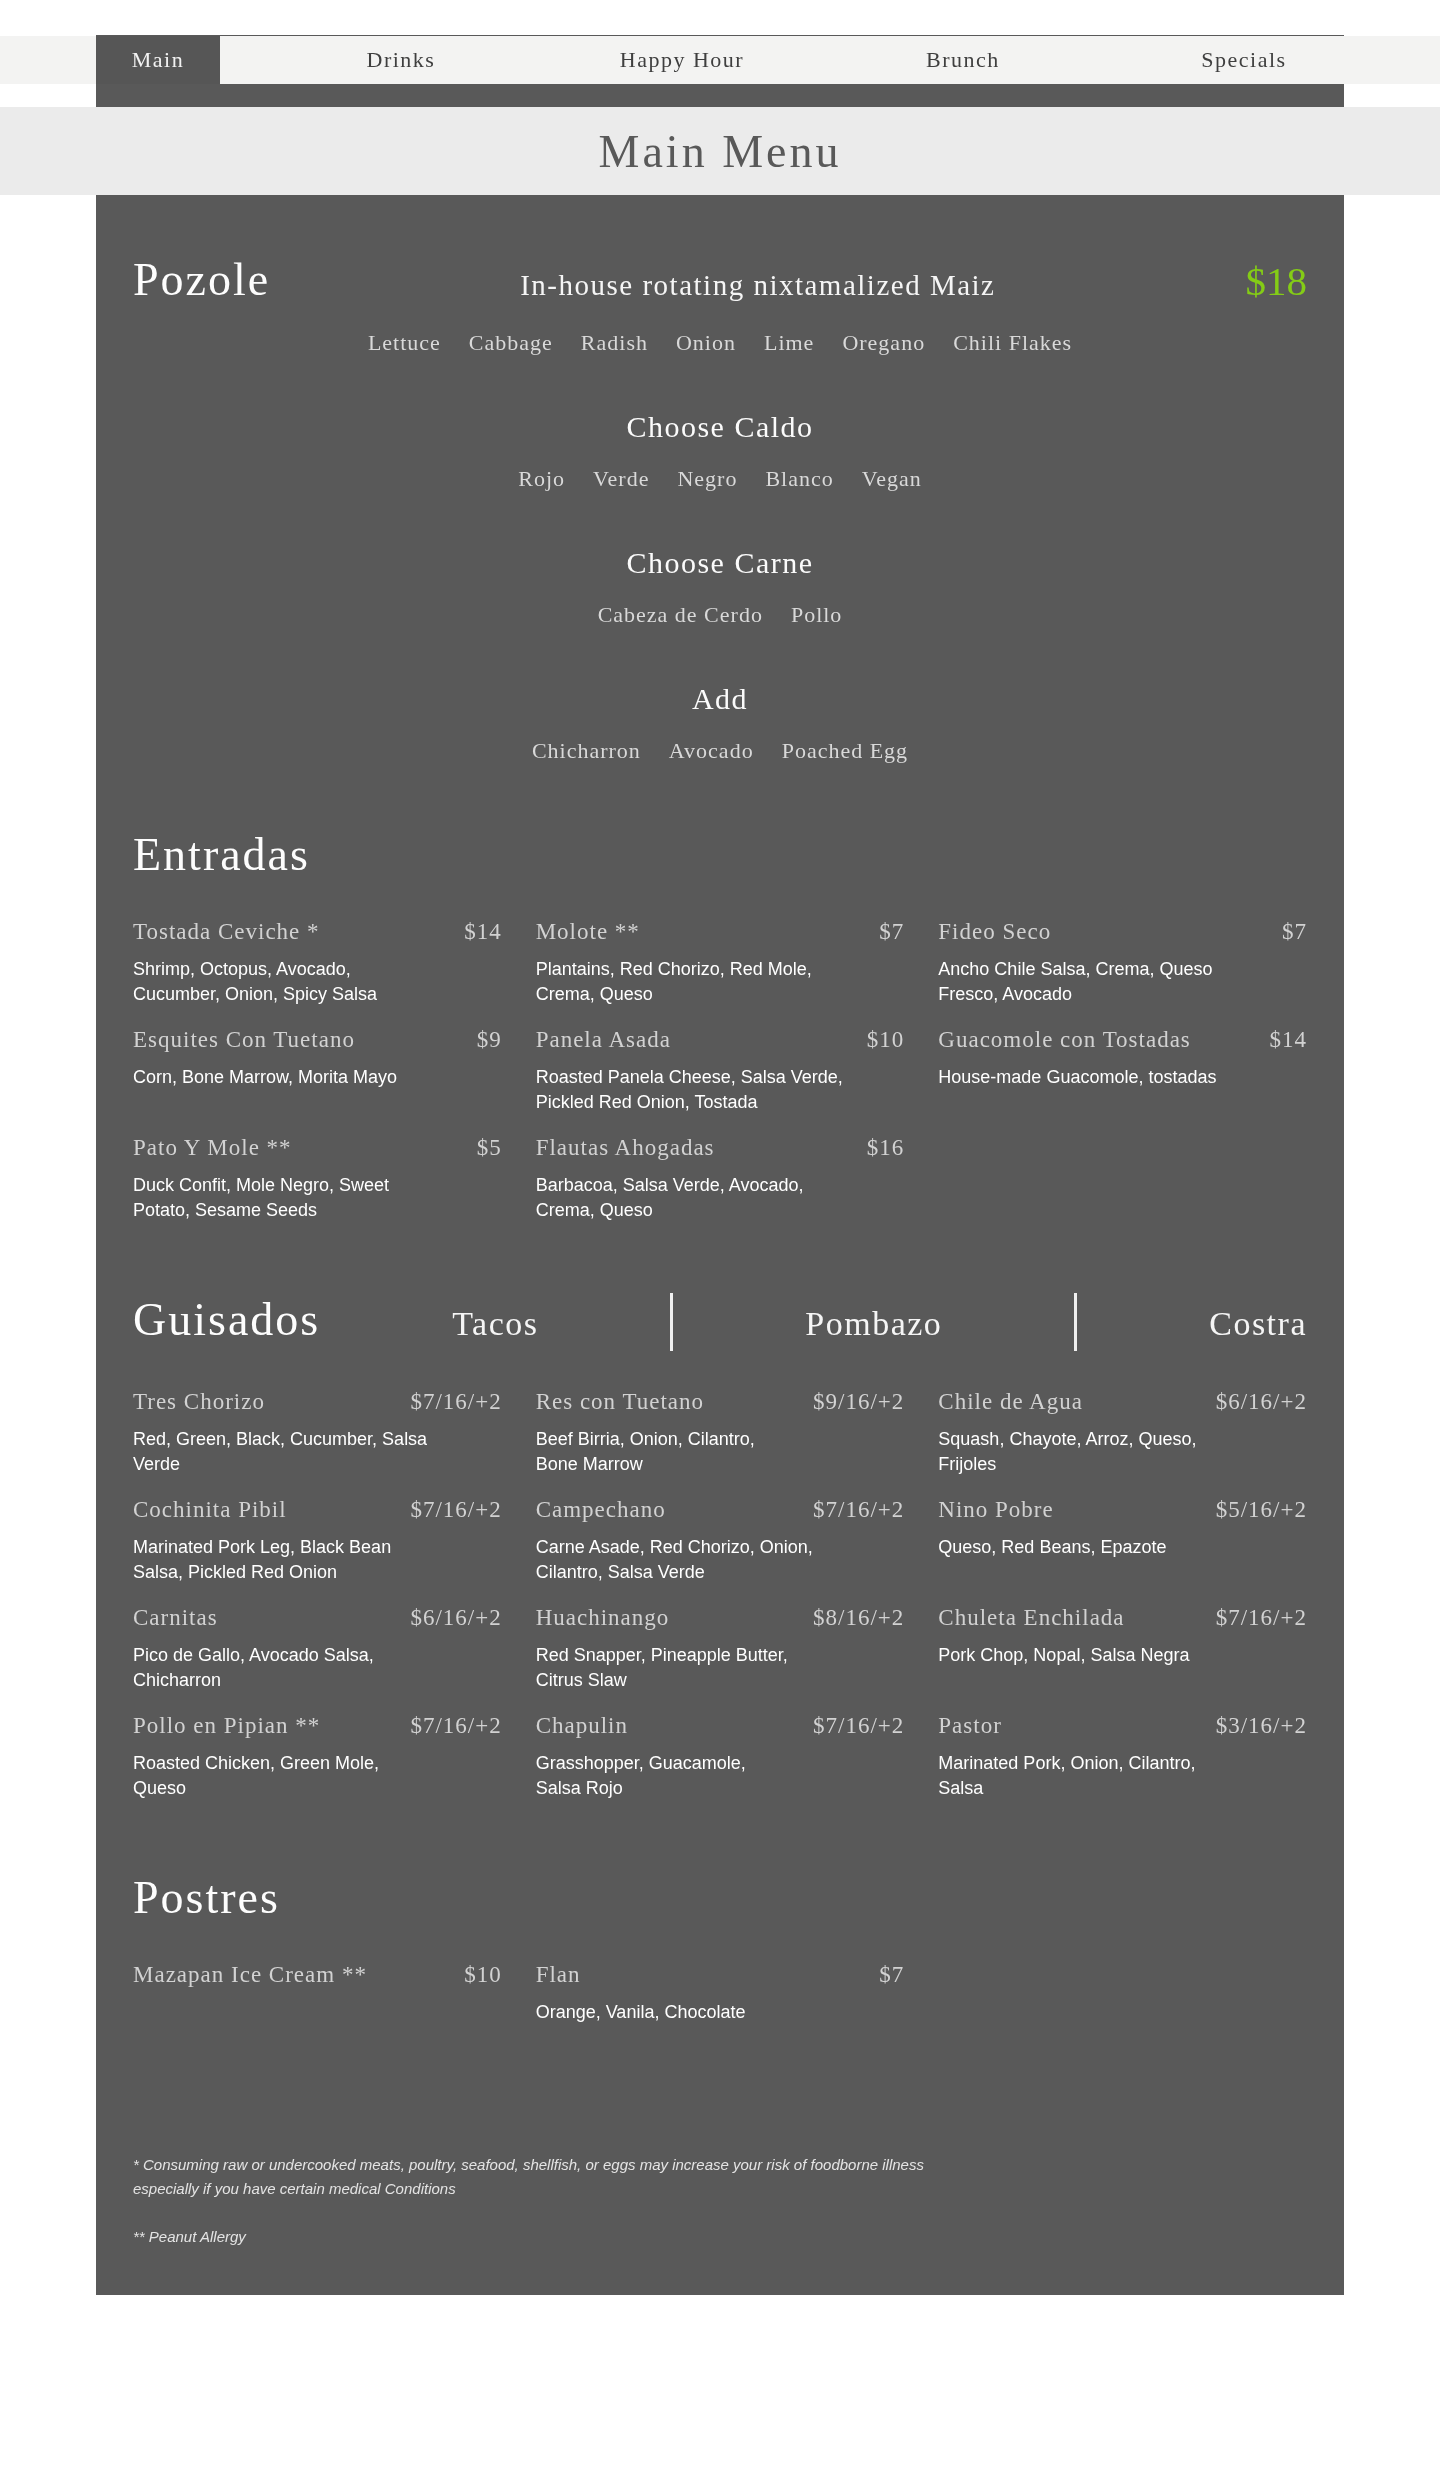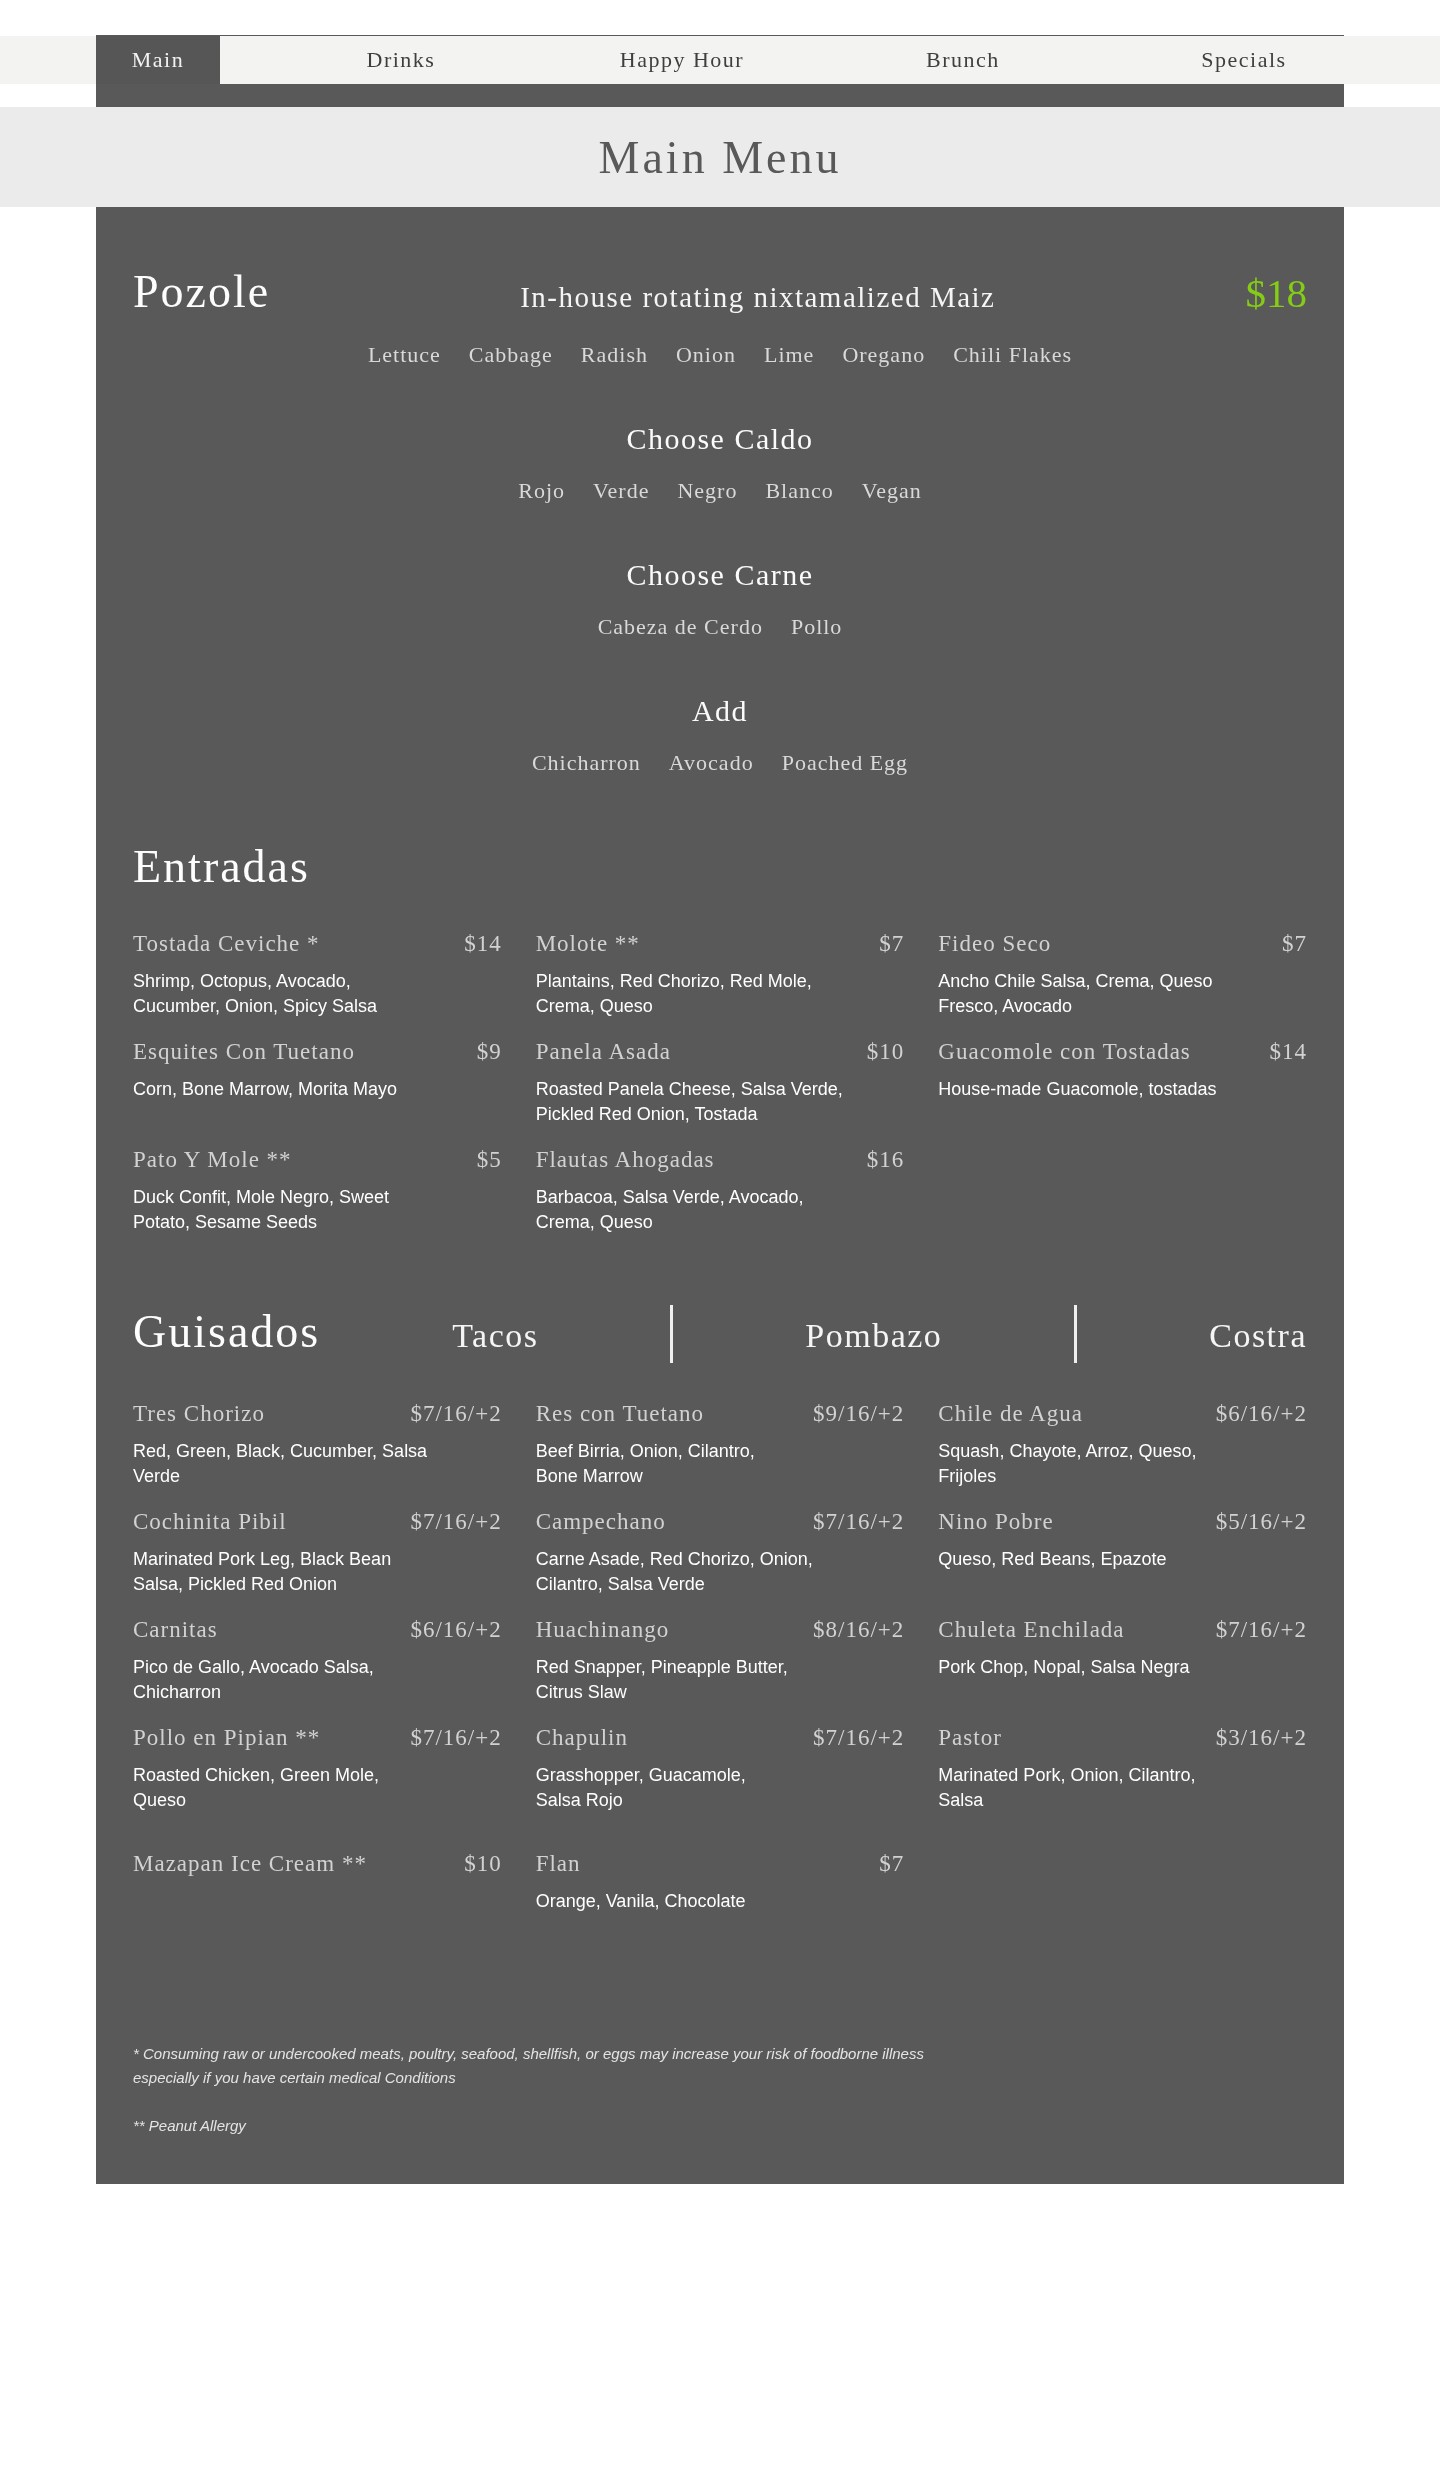--- a/index.html
+++ b/index.html
@@ -20,21 +20,21 @@
   }
   .tab {
     min-width:200px; display:flex; align-items:center; justify-content:center;
     font-size:22px; letter-spacing:1.5px; color:#3f3f3f; cursor:pointer;
     font-weight:300;
   }
   .tab.active { background:#565656; color:#f2f2f2; min-width:124px; }
   
   .card-top { width:1248px; height:72px; margin:35px auto 0; background:#595959; }
   .title-band {
-    width:1440px; height:100px; background:#ebebeb;
+    width:1440px; height:88px; background:#ebebeb;
     display:flex; align-items:center; justify-content:center;
   }
   .title-band h1 {
     font-size:46px; font-weight:300; letter-spacing:3px; color:#595959;
   }
   .card {
     width:1248px; margin:0 auto; background:#595959;
     padding:0 37px 46px; color:#ffffff;
   }
   
@@ -317,20 +317,21 @@
               <span class="item-name">Pastor</span>
               <span class="item-price">$3/16/+2</span>
             </div>
           <div class="item-desc">Marinated Pork, Onion, Cilantro,
 Salsa</div>
         </div>
       </div>
     </section>
 
     <section class="postres">
+      <h2 class="section-title">Postres</h2>
       <div class="menu-grid">
         <div class="item">
           <div class="item-top">
               <span class="item-name">Mazapan Ice Cream **</span>
               <span class="item-price">$10</span>
             </div>
         </div>
         <div class="item">
           <div class="item-top">
               <span class="item-name">Flan</span>

